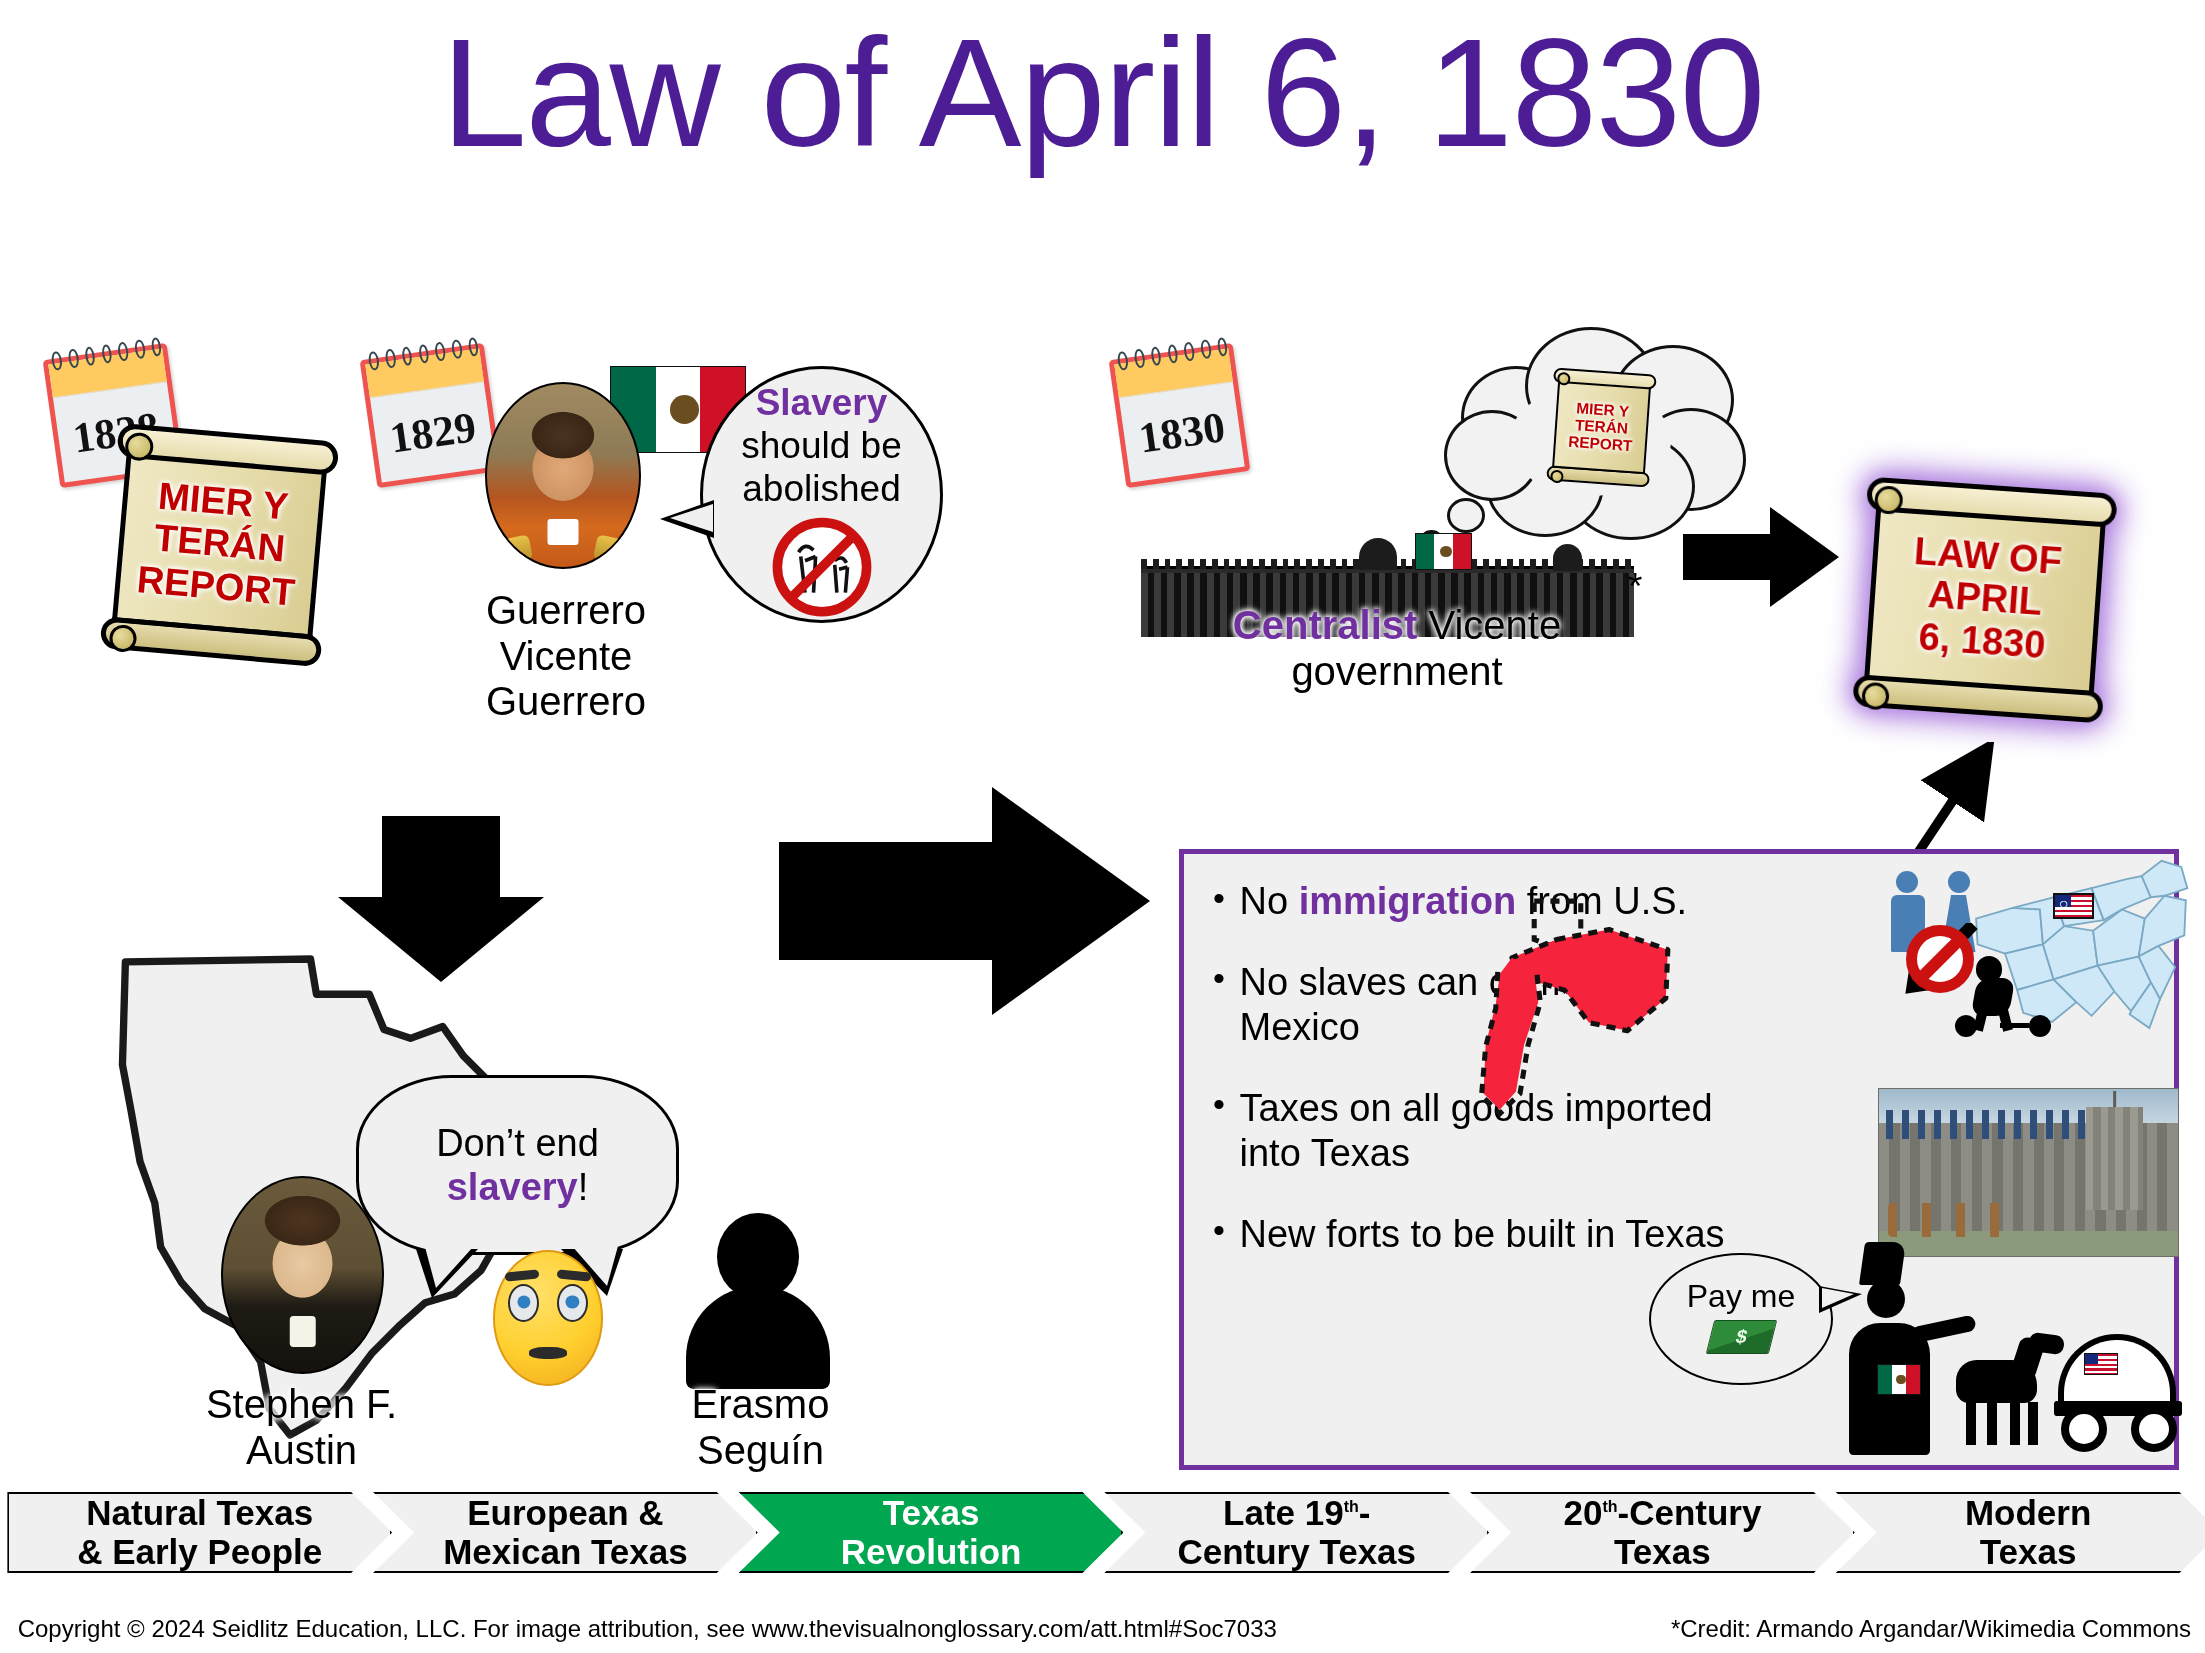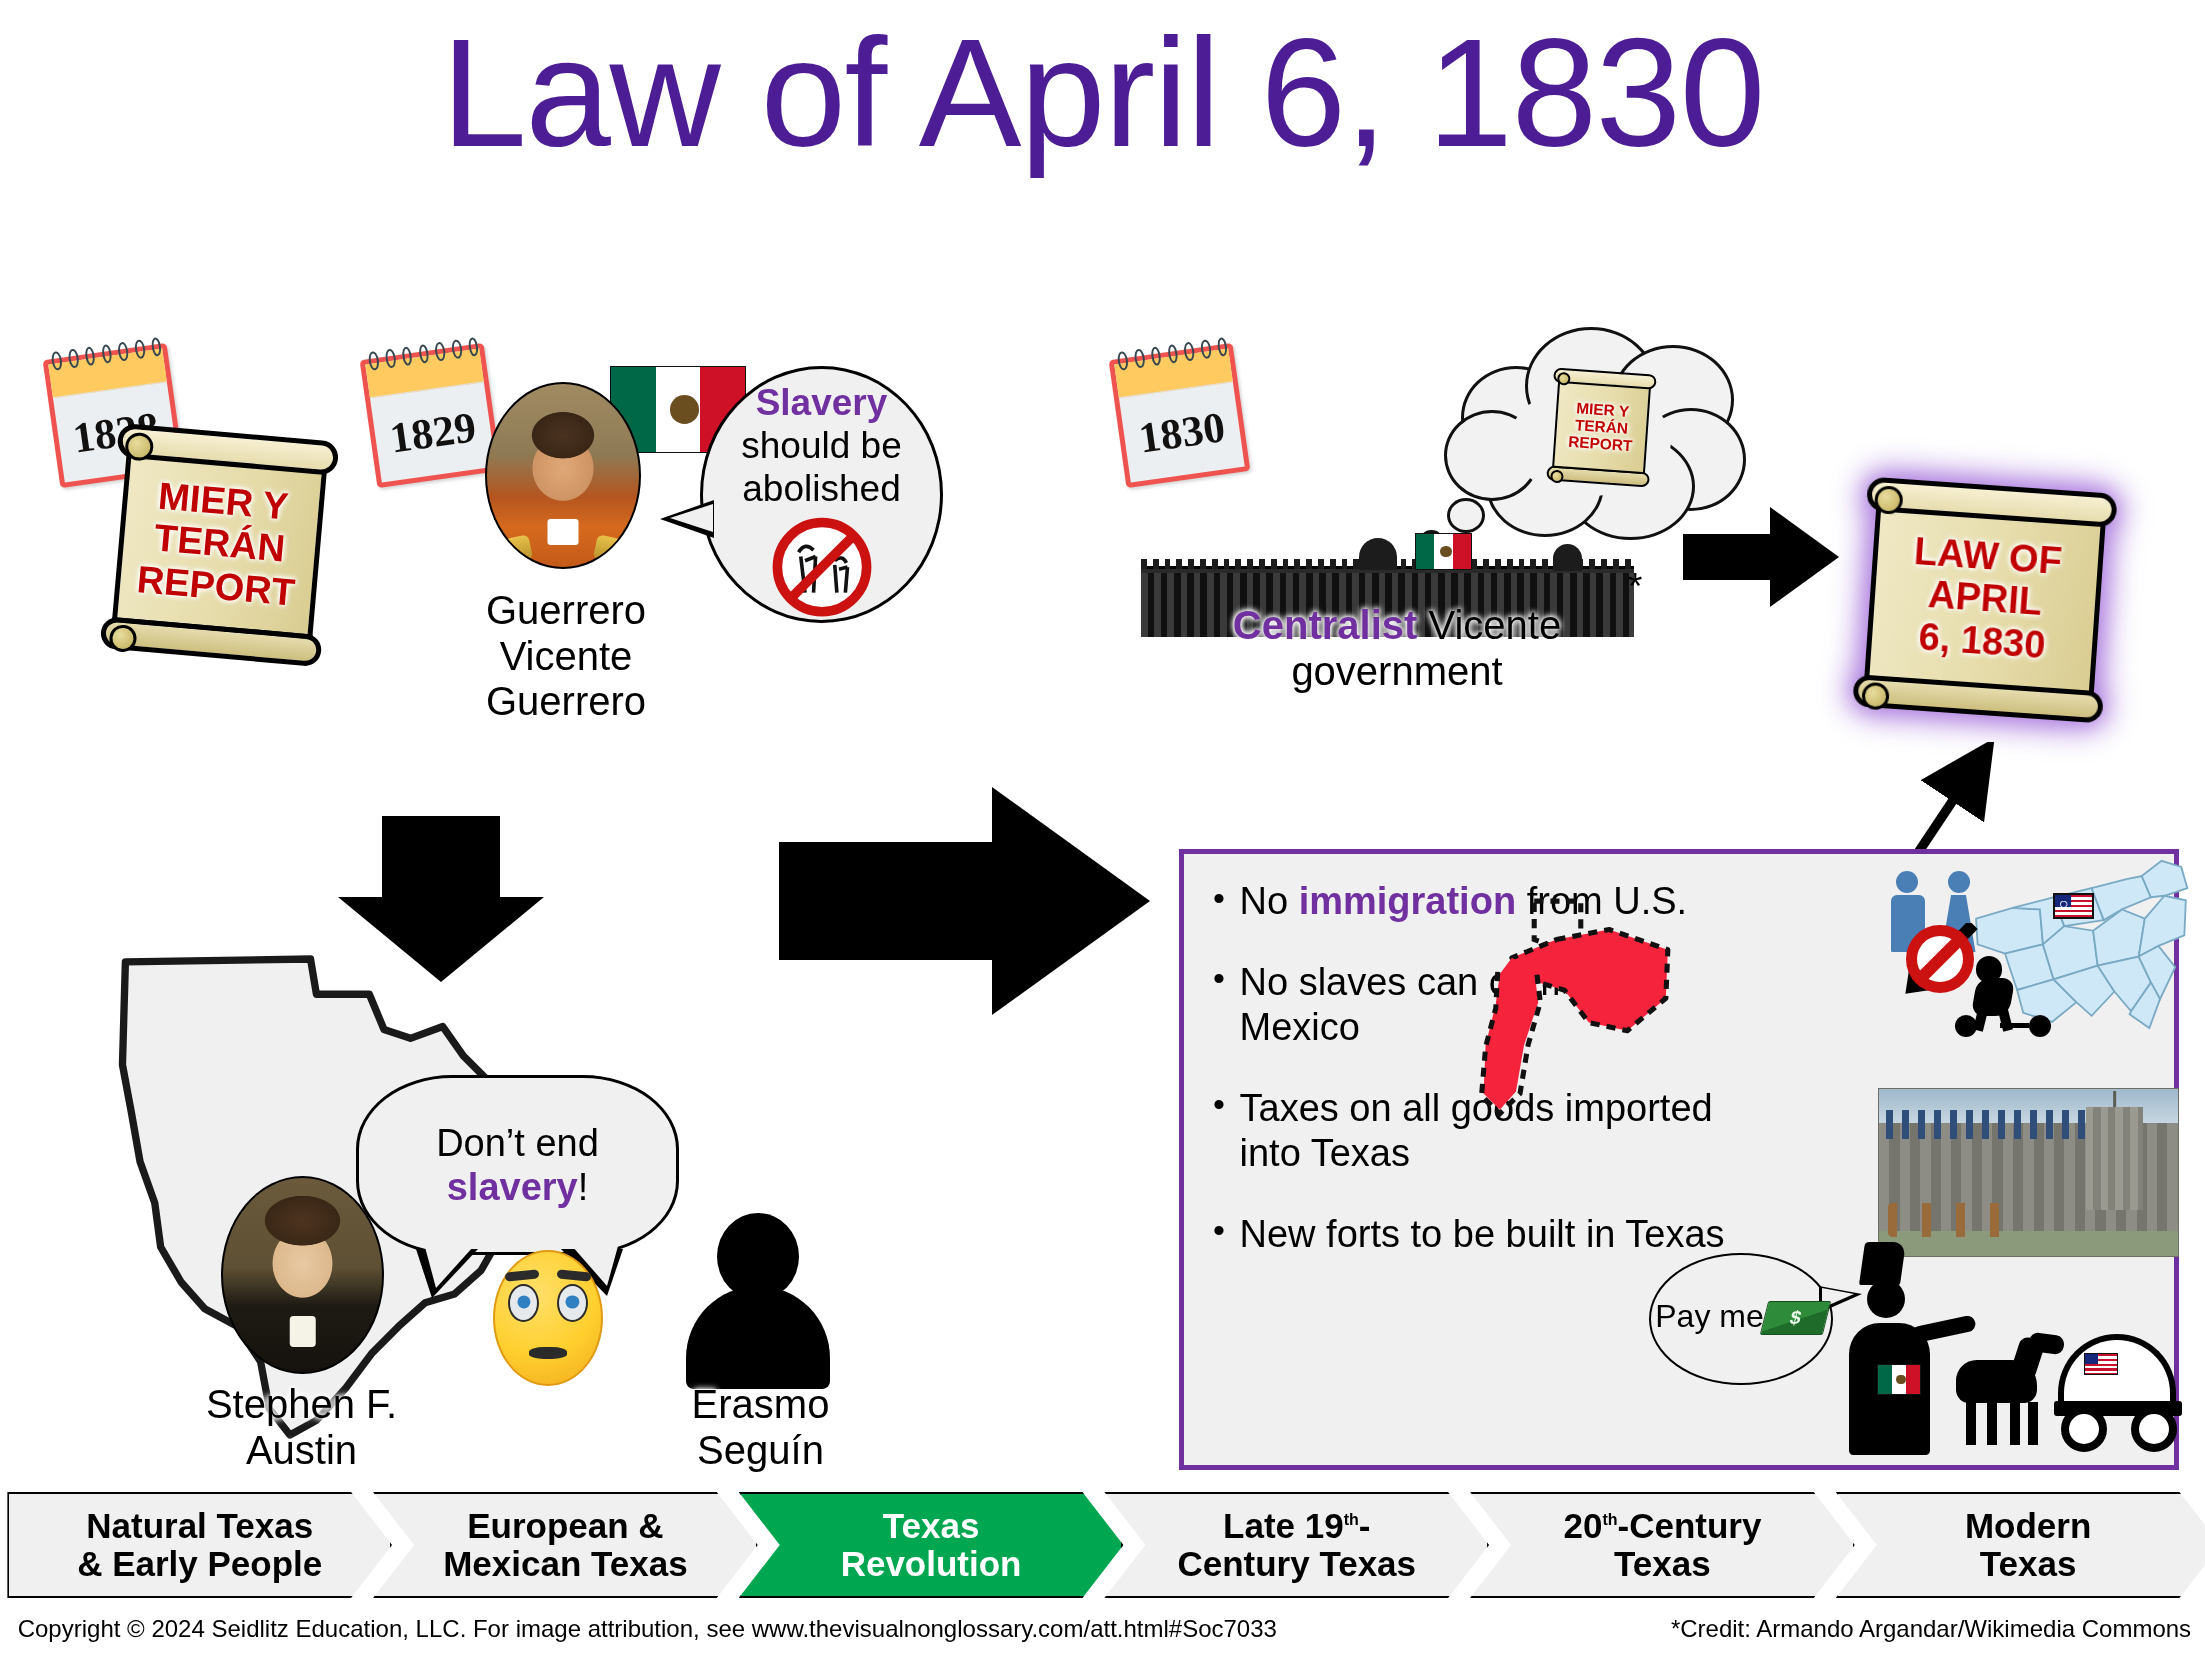--- a/index.html
+++ b/index.html
@@ -255,21 +255,21 @@
     width:0;height:0;
     border-right: 11.8px solid transparent;
     border-left: 35px solid transparent;
     border-top: 40px solid #f0f0f0;
   }
   #bubble-dontend .hl { color:#7030A0; font-weight:700; }
 
   #bubble-payme {
     left: 1649px; top: 1253px; width: 184px; height: 132px;
     border-radius: 50%; border-width: 2.9px;
-    font-size: 32px; flex-direction: row; padding-bottom: 5.9px;
+    font-size: 32px; flex-direction: column; padding-bottom: 5.9px;
   }
   #bubble-payme .tail {
     right: -31px; top: 31px;
     border-top: 8.8px solid transparent;
     border-bottom: 19px solid transparent;
     border-left: 43px solid #000;
   }
   #bubble-payme .tail i {
     position:absolute; left:-40px; top:-5.9px;
     width:0;height:0;
@@ -524,21 +524,21 @@
     background: repeating-linear-gradient(to right, #9a6b3a 0 8.8px, transparent 8.8px 34px);
     border-radius: 4.4px;
   }
 
   
   #timeline {
     position:absolute; left: 7.4px; top: 1492px; width: 2194px; height: 110px;
     display:flex;
   }
   .chev {
-    position:relative; flex: 1 1 0; height: 106px;
+    position:relative; flex: 1 1 0; height: 81px;
     background:#f0f0f0;
     border: 2.9px solid #000;
     display:flex; align-items:center; justify-content:center;
     text-align:center; font-size: 35px; font-weight: 700; color:#000;
     line-height: 1.1;
     clip-path: polygon(0 0, calc(100% - 41px) 0, 100% 50%, calc(100% - 41px) 100%, 0 100%, 41px 50%);
     margin-right: -19px;
   }
   .chev:first-child { clip-path: polygon(0 0, calc(100% - 41px) 0, 100% 50%, calc(100% - 41px) 100%, 0 100%); }
   .chev.active { background:#00A650; color:#fff; z-index: 3; }

